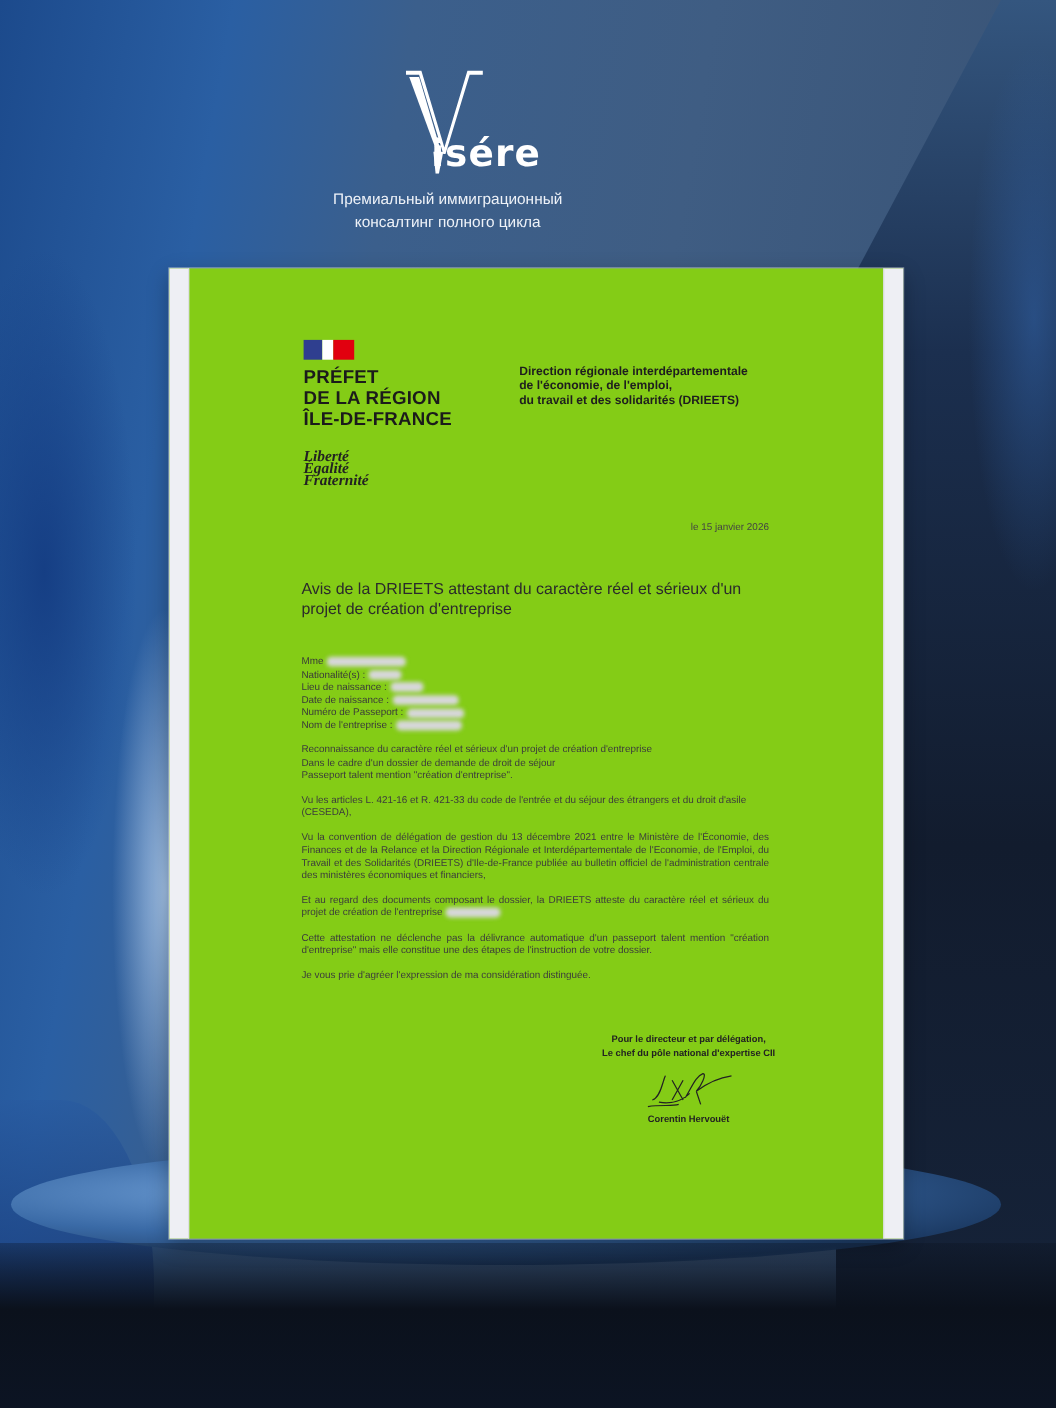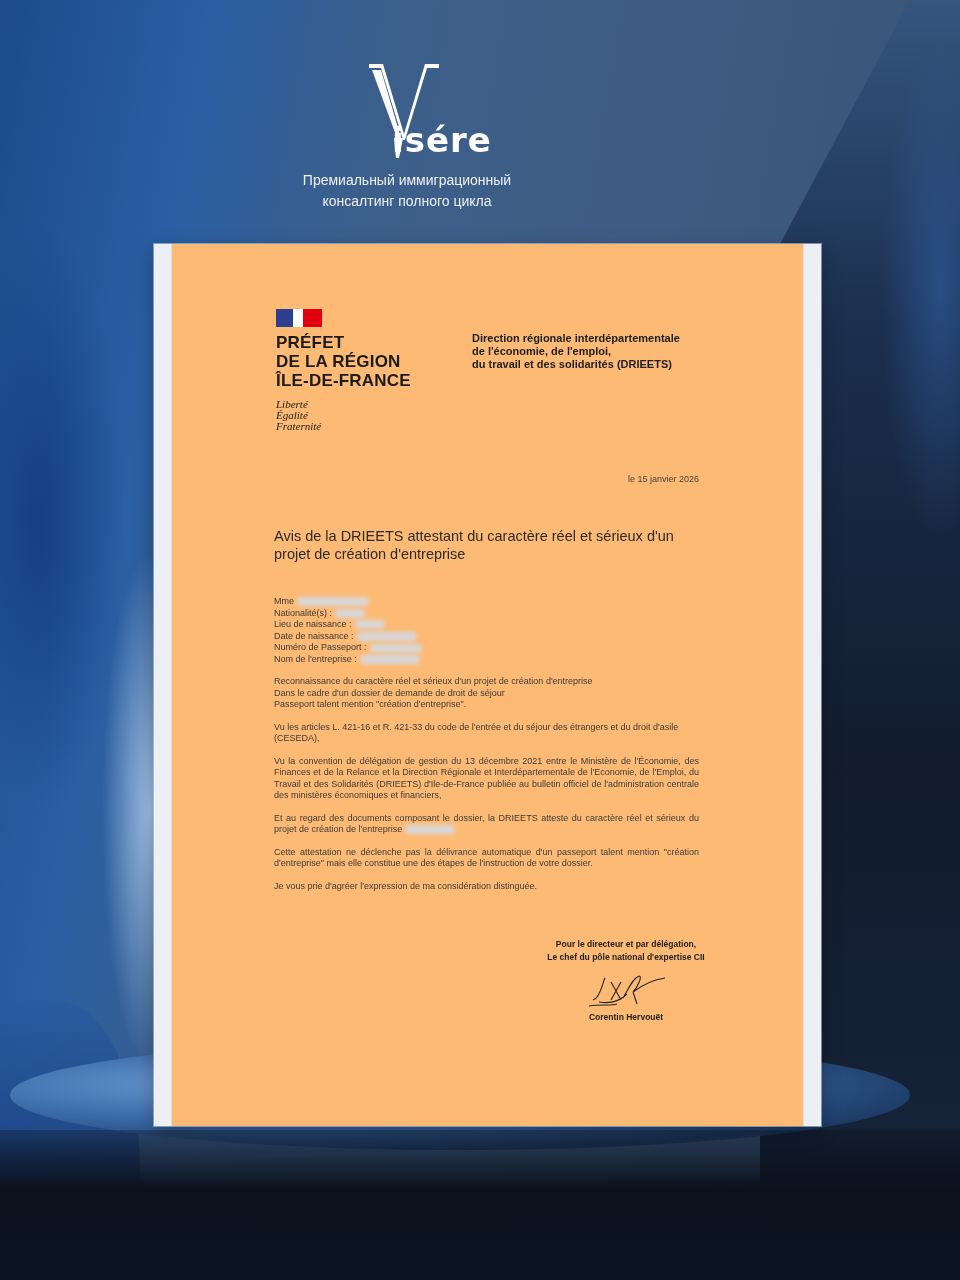--- a/index.html
+++ b/index.html
@@ -47,38 +47,38 @@
     .logo-wrap { position: relative; width: 170px; height: 100px; margin: 0 auto; }
     .logo-v { position: absolute; left: 47px; top: 2px; }
     .logo-word {
       position: absolute; left: 70px; top: 58px;
       font-family: "DejaVu Sans", sans-serif; font-weight: bold; font-size: 34px; letter-spacing: 1px; color: #fff;
     }
     .tagline { margin-top: 8px; font-size: 14px; line-height: 21px; color: #eef2f8; }
 
     .doc {
       position: absolute; left: 154px; top: 244px; width: 667px; height: 882px;
-      background: #fdba74;
+      background: #84cc16;
       box-shadow: 0 0 0 1px rgba(200,205,215,0.6), 0 6px 18px rgba(0,0,0,0.3);
     }
     .doc-edge-l { position: absolute; left: 0; top: 0; width: 17px; height: 100%; background: #eeeff4; border-right: 1px solid #dcdde3; }
     .doc-edge-r { position: absolute; right: 0; top: 0; width: 17px; height: 100%; background: #eeeff4; border-left: 1px solid #dcdde3; }
 
     .marianne { position: absolute; left: 122px; top: 65px; }
     .flag { display: flex; width: 46px; height: 18px; }
     .flag .b { width: 17px; background: #2f3f8f; }
     .flag .w { width: 10px; background: #fff; }
     .flag .r { width: 19px; background: #e1000f; }
     .prefet {
       margin-top: 6px; font-family: "Liberation Sans", sans-serif; font-weight: bold;
       font-size: 17px; line-height: 19px; color: #1b1b1b; letter-spacing: 0.2px;
     }
     .devise {
-      margin-top: 9px; font-family: "Liberation Serif", serif; font-style: italic; font-weight: normal;
-      font-size: 11px; line-height: 11px; color: #222;
+      margin-top: 20px; font-family: "Liberation Serif", serif; font-style: italic; font-weight: bold;
+      font-size: 14px; line-height: 11px; color: #222;
     }
 
     .drieets {
       position: absolute; left: 318px; top: 88px; font-weight: bold; font-size: 11px; line-height: 13px; color: #1e1e1e;
     }
 
     .date { position: absolute; right: 122px; top: 230px; font-size: 9px; color: #444; }
 
     .title {
       position: absolute; left: 120px; top: 283px; width: 440px;

